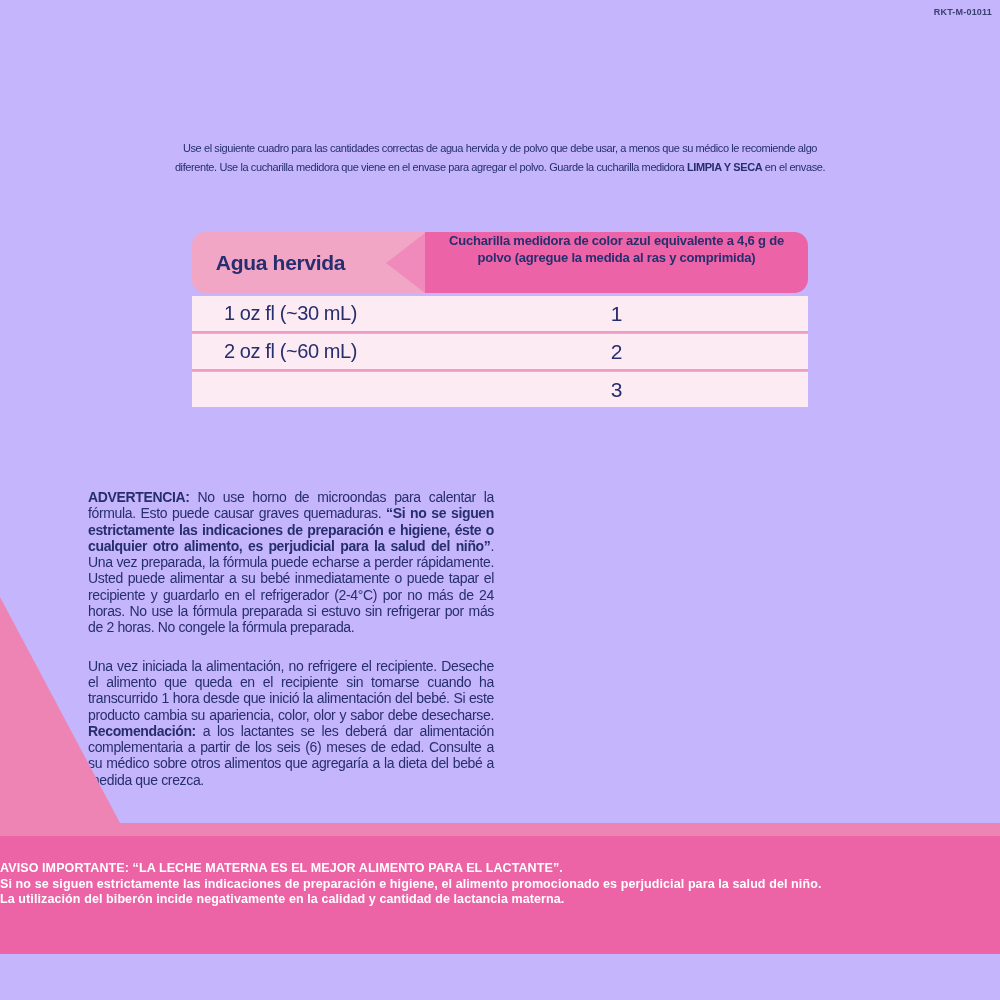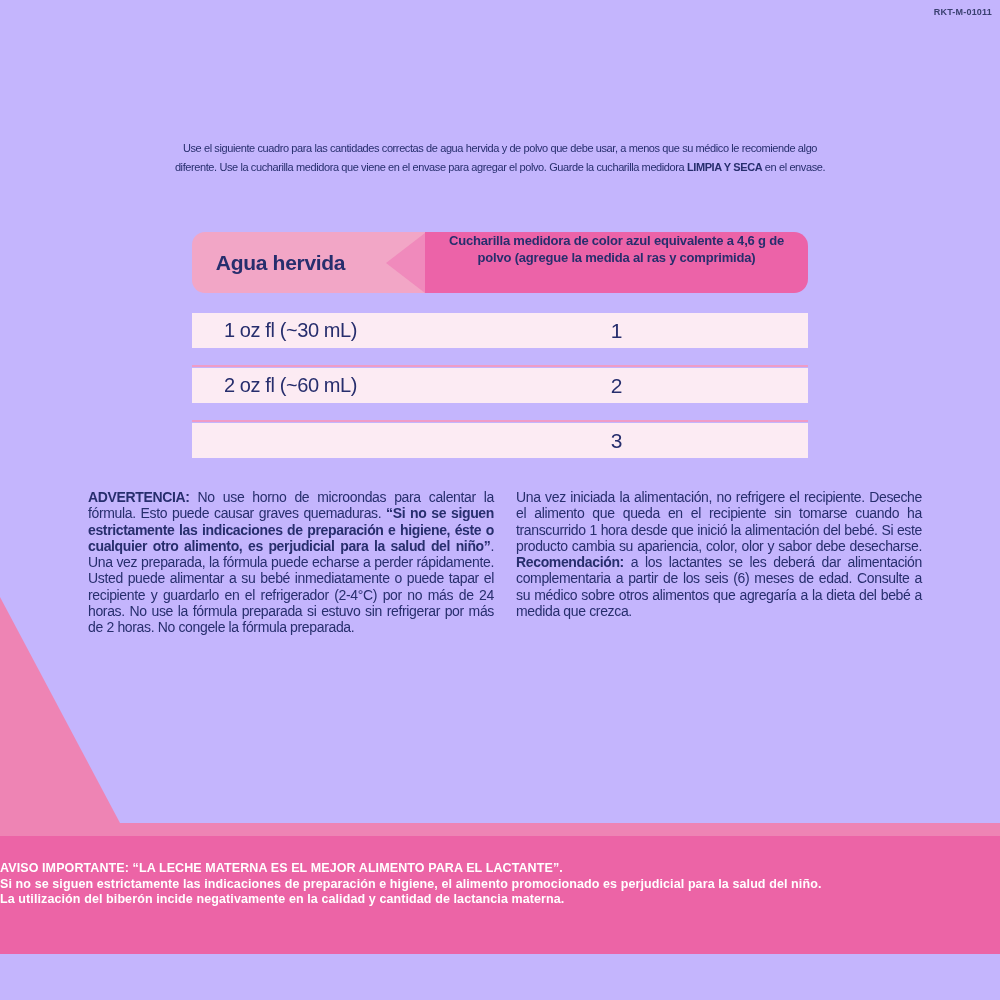--- a/index.html
+++ b/index.html
@@ -86,21 +86,21 @@
     border-top: 30px solid transparent;
     border-bottom: 30px solid transparent;
     border-right: 39px solid #f08abc;
   }
   .t-row {
     display: grid;
     grid-template-columns: 197px 36px 1fr;
     align-items: center;
     height: 35px;
     background: #fcebf3;
-    margin-top: 20px;
+    margin-top: 3px;
     position: relative;
     font-size: 20px;
     letter-spacing: -0.4px;
   }
   .t-row + .t-row { }
   .t-row + .t-row::before {
     content: "";
     position: absolute;
     left: 0; right: 0;
     top: -3.5px;
@@ -111,20 +111,21 @@
   .scoop-cell { grid-column: 3; text-align: center; font-size: 21px; }
 
   
   #warnings {
     position: absolute;
     top: 489px;
     left: 88px;
     width: 834px;
     display: flex;
     gap: 22px;
+    flex-direction: column;
   }
   .warn-col {
     width: 406px;
     text-align: justify;
     font-size: 14px;
     line-height: 16.3px;
     letter-spacing: -0.35px;
     color: #272e6d;
   }
 

